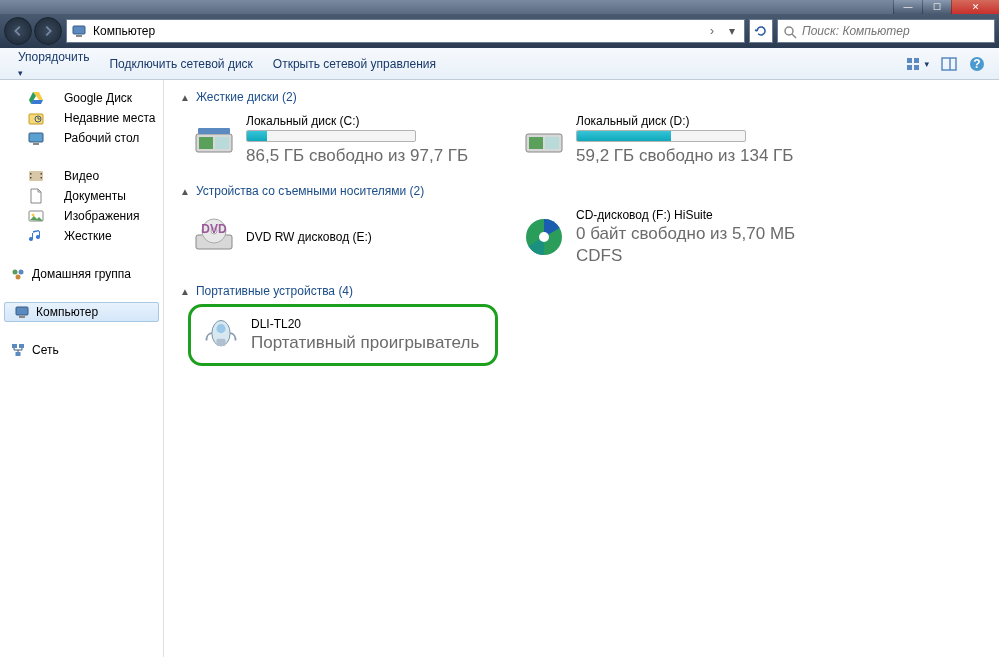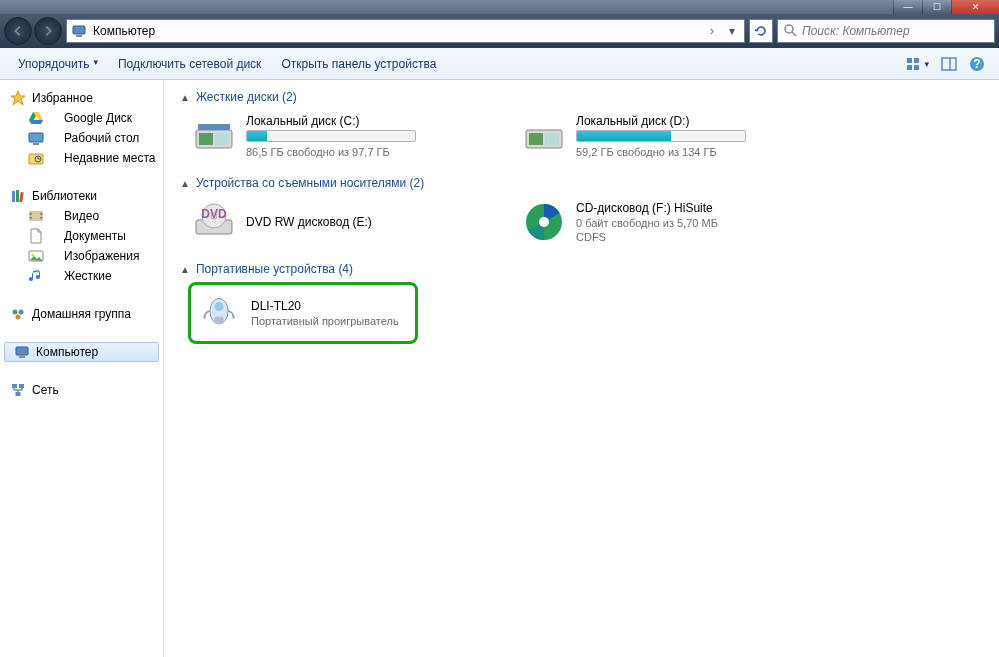--- a/index.html
+++ b/index.html
@@ -15,26 +15,26 @@
 .addr-row { height: 34px; background: linear-gradient(#4a5a70, #2a3a50); display: flex; align-items: center; padding: 0 4px; gap: 4px; }
 .nav-btns { display: flex; gap: 2px; }
 .nav-btn { width: 28px; height: 28px; border-radius: 50%; background: radial-gradient(#3a4a60, #1a2530); border: 1px solid #1a2530; display: flex; align-items: center; justify-content: center; color: #7a8aa0; }
 .nav-btn svg { width: 14px; height: 14px; }
 .addr-box { flex: 1; height: 24px; background: #fff; border: 1px solid #6a7a90; display: flex; align-items: center; padding: 0 4px; gap: 6px; }
 .addr-icon { width: 16px; height: 16px; display: flex; align-items: center; justify-content: center; }
 .addr-text { flex: 1; font-size: 12px; color: #000; }
 .addr-arrow { color: #666; padding: 0 4px; }
 .addr-drop { width: 16px; text-align: center; color: #555; }
 .refresh-btn { width: 24px; height: 24px; background: #fff; border: 1px solid #6a7a90; display: flex; align-items: center; justify-content: center; color: #2a5aa0; }
-.search-box { width: 218px; height: 24px; background: #fff; border: 1px solid #6a7a90; display: flex; align-items: flex-end; padding: 4px 4px; gap: 4px; }
+.search-box { width: 218px; height: 24px; background: #fff; border: 1px solid #6a7a90; display: flex; align-items: flex-start; padding: 4px 4px; gap: 4px; }
 .search-box input { border: none; outline: none; flex: 1; font-style: italic; color: #888; font-size: 12px; }
 
 
 .toolbar { height: 32px; background: linear-gradient(#f6f9fd, #e8f0f8); border-bottom: 1px solid #c0cdd9; display: flex; align-items: center; padding: 0 8px; }
-.tb-btn { padding: 4px 10px; color: #1a3a6a; display: flex; align-items: flex-start; gap: 4px; cursor: default; border-radius: 2px; }
+.tb-btn { padding: 4px 10px; color: #1a3a6a; display: flex; align-items: flex-start; gap: 4px; cursor: default; border-radius: 2px; flex-direction: column; }
 .tb-sep { flex: 1; }
 .tb-icon-btn { padding: 4px 6px; color: #1a3a6a; display: flex; align-items: center; gap: 3px; }
 .tb-icon-btn svg { width: 16px; height: 16px; }
 
 
 .body { display: flex; height: calc(657px - 14px - 34px - 32px); }
 
 
 .sidebar { width: 164px; background: #fff; border-right: 1px solid #e0e0e0; padding: 8px 0; overflow-y: auto; }
 .nav-group { margin-bottom: 18px; }
@@ -43,25 +43,25 @@
 .nav-item { display: flex; align-items: center; gap: 20px; padding: 2px 6px 2px 28px; color: #000; }
 .nav-icon { width: 16px; height: 16px; flex-shrink: 0; display: flex; align-items: center; justify-content: center; }
 
 
 .main { flex: 1; padding: 10px 16px; overflow-y: auto; }
 .section { margin-bottom: 14px; }
 .section-head { color: #1a4d8a; font-size: 14px; margin-bottom: 6px; display: flex; align-items: center; gap: 6px; }
 .section-head .tri { color: #555; font-size: 10px; }
 .items-row { display: flex; flex-wrap: wrap; gap: 20px; padding-left: 8px; }
 .item { display: flex; align-items: center; gap: 10px; width: 310px; padding: 4px; border-radius: 3px; }
-.item.highlighted { border: 3px solid #1da01d; border-radius: 8px; padding: 6px 16px 6px 6px; width: auto; }
-.item-icon { width: 44px; height: 44px; flex-shrink: 0; display: flex; align-items: center; justify-content: center; }
+.item.highlighted { border: 3px solid #1da01d; border-radius: 14px; padding: 6px 16px 6px 6px; width: auto; }
+.item-icon { width: 44px; height: 44px; flex-shrink: 0; display: flex; align-items: center; justify-content: flex-end; }
 .item-body { display: flex; flex-direction: column; gap: 2px; }
 .item-title { color: #000; font-size: 12px; }
-.item-sub { color: #6b6b6b; font-size: 11px; }
+.item-sub { color: #6b6b6b; font-size: 17px; }
 .disk-bar { width: 170px; height: 12px; border: 1px solid #b4b4b4; border-radius: 2px; background: #f4f4f4; position: relative; overflow: hidden; margin-bottom: 2px; }
 .disk-fill { height: 100%; background: linear-gradient(#36c4d8, #0fa8bc); }
 
 
 .ico { width: 16px; height: 16px; }
 </style>
 </head>
 <body>
 
 <div class="titlebar">
@@ -112,21 +112,21 @@
 
 <div class="toolbar">
   <div class="tb-btn">
     <span>Упорядочить</span>
     <span style="font-size:9px;">▾</span>
   </div>
   <div class="tb-btn">
       <span>Подключить сетевой диск</span>
     </div>
   <div class="tb-btn">
-      <span>Открыть панель устройства</span>
+      <span>Открыть сетевой управления</span>
     </div>
   <div class="tb-sep"></div>
   <div class="tb-icon-btn">
     <svg viewBox="0 0 16 16">
         <rect x="2" y="2" width="5" height="5" fill="#5a8ac0"></rect>
         <rect x="9" y="2" width="5" height="5" fill="#5a8ac0"></rect>
         <rect x="2" y="9" width="5" height="5" fill="#5a8ac0"></rect>
         <rect x="9" y="9" width="5" height="5" fill="#5a8ac0"></rect>
       </svg>
     <span style="font-size:9px;">▾</span>
@@ -142,70 +142,52 @@
         <circle cx="8" cy="8" r="7" fill="#4a9ad0"></circle>
         <text x="8" y="12" text-anchor="middle" fill="#fff" font-size="11" font-weight="bold">?</text>
       </svg>
   </div>
 </div>
 
 <div class="body">
 
   <div class="sidebar">
     <div class="nav-group">
-      <div class="nav-head">
-        <span class="nav-icon">
-            <svg class="ico" viewBox="0 0 16 16">
-              <polygon points="8,1 10,6 15,6 11,9 13,15 8,11 3,15 5,9 1,6 6,6" fill="#f7c948" stroke="#c79a20"></polygon>
-            </svg>
-          </span>
-        <span>Избранное</span>
-      </div>
       <div class="nav-item">
         <span class="nav-icon">
             <svg class="ico" viewBox="0 0 16 16">
               <polygon points="5,2 11,2 15,10 11,10" fill="#f7c948"></polygon>
               <polygon points="5,2 1,10 3,14 8,6" fill="#2a9d5a"></polygon>
               <polygon points="3,14 13,14 15,10 5,10" fill="#3a7ad0"></polygon>
             </svg>
           </span>
         <span>Google Диск</span>
       </div>
       <div class="nav-item">
         <span class="nav-icon">
             <svg class="ico" viewBox="0 0 16 16">
-              <rect x="1" y="3" width="14" height="9" rx="1" fill="#5aa0d0" stroke="#3a5a80"></rect>
-              <rect x="5" y="13" width="6" height="2" fill="#888"></rect>
-            </svg>
-          </span>
-        <span>Рабочий стол</span>
-      </div>
-      <div class="nav-item">
-        <span class="nav-icon">
-            <svg class="ico" viewBox="0 0 16 16">
               <rect x="1" y="4" width="14" height="10" rx="1" fill="#f7d978" stroke="#c79a20"></rect>
               <circle cx="10" cy="9" r="3" fill="none" stroke="#3a5a80"></circle>
               <path d="M10 7v2h2" stroke="#3a5a80" fill="none"></path>
             </svg>
           </span>
         <span>Недавние места</span>
       </div>
-    </div>
-
-    <div class="nav-group">
-      <div class="nav-head">
-        <span class="nav-icon">
-            <svg class="ico" viewBox="0 0 16 16">
-              <rect x="2" y="3" width="3" height="11" fill="#5a8ac0"></rect>
-              <rect x="6" y="2" width="3" height="12" fill="#3a9a5a"></rect>
-              <rect x="10" y="4" width="3" height="10" fill="#c75a3a" transform="rotate(8 11 9)"></rect>
-            </svg>
-          </span>
-        <span>Библиотеки</span>
-      </div>
+      <div class="nav-item">
+        <span class="nav-icon">
+            <svg class="ico" viewBox="0 0 16 16">
+              <rect x="1" y="3" width="14" height="9" rx="1" fill="#5aa0d0" stroke="#3a5a80"></rect>
+              <rect x="5" y="13" width="6" height="2" fill="#888"></rect>
+            </svg>
+          </span>
+        <span>Рабочий стол</span>
+      </div>
+    </div>
+
+    <div class="nav-group">
       <div class="nav-item">
         <span class="nav-icon">
             <svg class="ico" viewBox="0 0 16 16">
               <rect x="1" y="3" width="14" height="10" rx="1" fill="#d8c8a8"></rect>
               <rect x="2" y="5" width="1.5" height="1.5" fill="#5a4a3a"></rect>
               <rect x="2" y="9" width="1.5" height="1.5" fill="#5a4a3a"></rect>
               <rect x="12.5" y="5" width="1.5" height="1.5" fill="#5a4a3a"></rect>
               <rect x="12.5" y="9" width="1.5" height="1.5" fill="#5a4a3a"></rect>
             </svg>
           </span>

